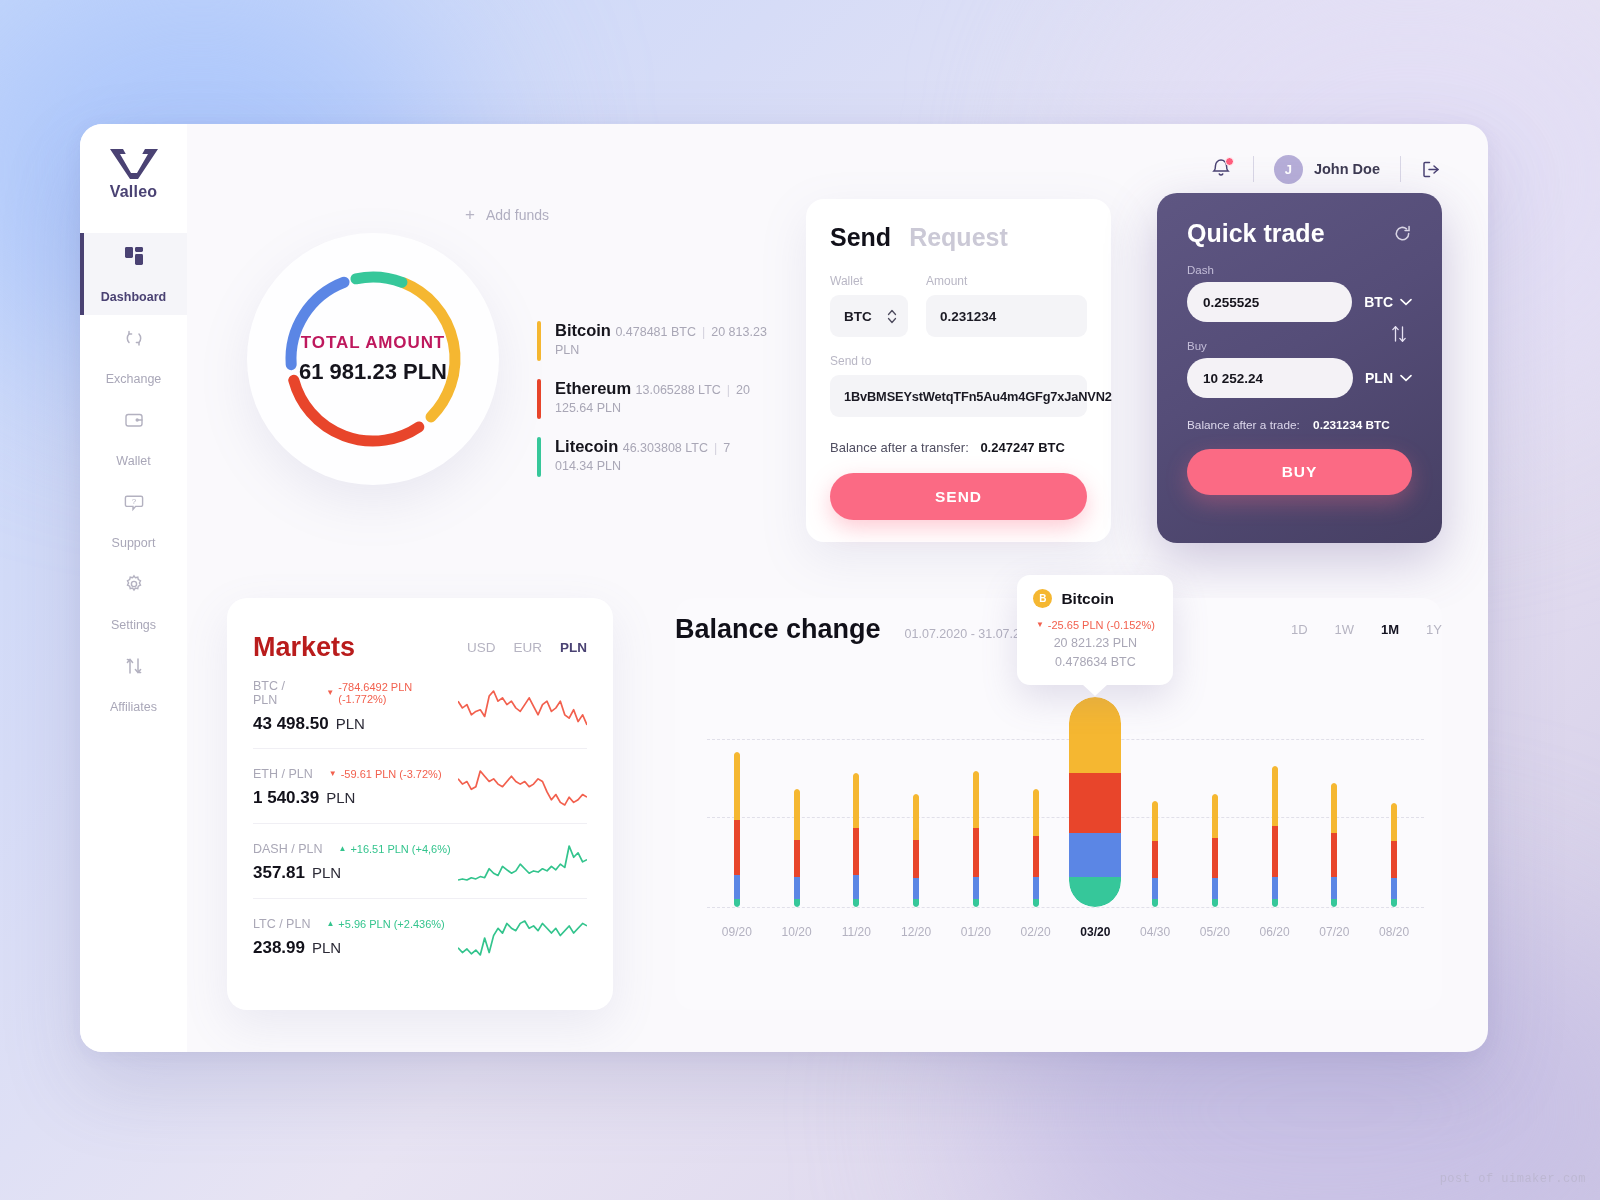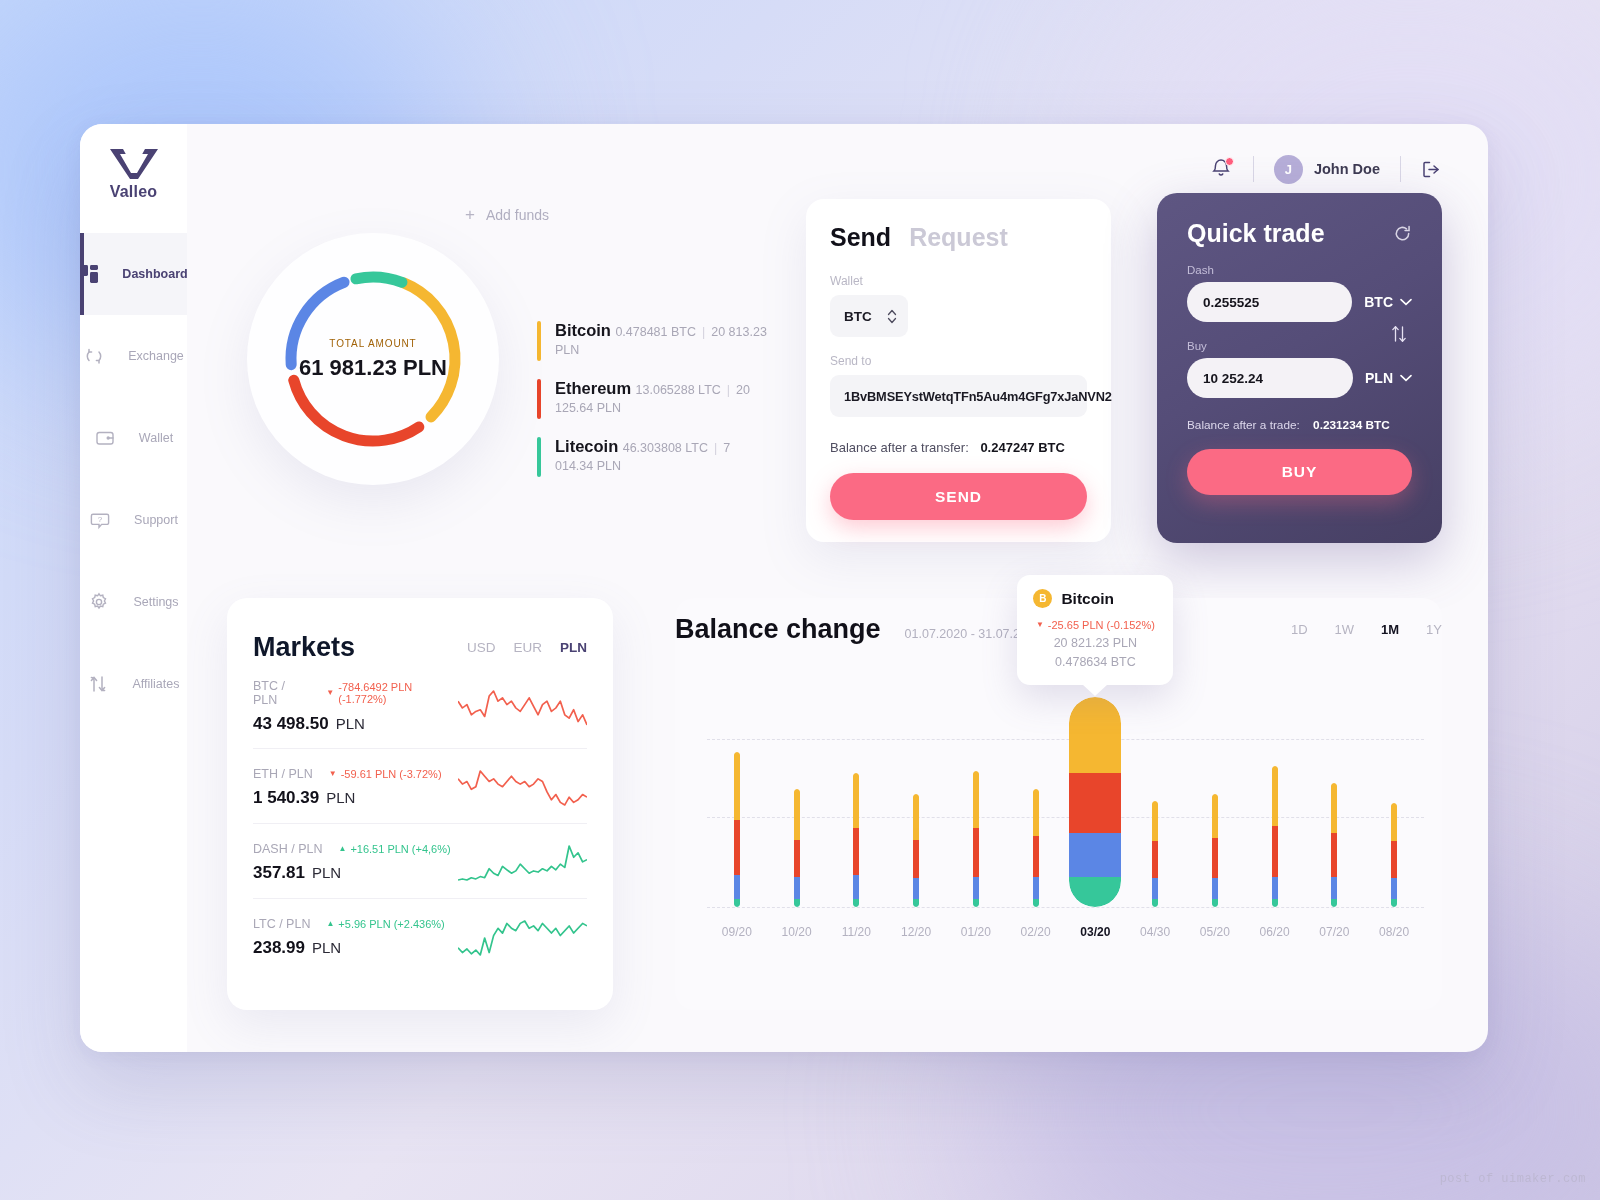--- a/index.html
+++ b/index.html
@@ -28,21 +28,21 @@
   .sidebar {
     width: 107px; background: #ffffff; flex: 0 0 107px;
     display: flex; flex-direction: column; align-items: center; padding-top: 22px;
   }
   .logo-wrap { display:flex; flex-direction:column; align-items:center; margin-bottom: 32px; }
   .logo-mark { width: 52px; height: 34px; }
   .logo-text { font-size: 16px; font-weight: bold; color: #4a4273; letter-spacing: .2px; margin-top: 3px; }
 
   .nav { width: 100%; }
   .nav-item {
-    width: 100%; height: 82px; display: flex; flex-direction: row;
+    width: 100%; height: 82px; display: flex; flex-direction: column;
     align-items: center; justify-content: center; gap: 23px;
     color: #a9a7b8; font-size: 12.5px; position: relative; cursor: pointer;
   }
   .nav-item .ico { width: 22px; height: 22px; display:flex; align-items:center; justify-content:center; }
   .nav-item.active { background: #f5f5f9; color: #4a4273; font-weight: bold; }
   .nav-item.active::before {
     content: ""; position: absolute; left: 0; top: 0; bottom: 0; width: 4px; background: #4a4273;
   }
 
   
@@ -71,21 +71,21 @@
   
   .row-1 { display: flex; margin-top: 10px; }
 
   .donut-card {
     width: 252px; height: 252px; border-radius: 50%; background: #fefeff;
     box-shadow: 0 18px 50px rgba(120,120,170,.13);
     position: relative; flex: 0 0 252px; margin-left: 14px;
   }
   .donut-card svg { position:absolute; left:0; top:0; }
   .donut-center { position: absolute; inset: 0; display:flex; flex-direction:column; align-items:center; justify-content:center; }
-  .dc-label { font-size: 10px; color: #a16207; letter-spacing: .9px; }
+  .dc-label { font-size: 17px; color: #be185d; letter-spacing: .9px; font-weight: bold; }
   .dc-value { font-size: 22px; font-weight: bold; color: #15141c; margin-top: 6px; }
 
   .legend { margin-left: 38px; padding-top: 88px; }
   .legend-item { display: flex; gap: 14px; margin-bottom: 18px; }
   .legend-bar { width: 4px; border-radius: 2px; flex: 0 0 4px; height: 40px; }
   .legend-name { font-size: 16.5px; font-weight: bold; color: #16151d; }
   .legend-sub { font-size: 12.5px; color: #a9a7b6; margin-top: 4px; }
   .legend-sub .sep { color: #d3d1dd; margin: 0 6px; }
 
   
@@ -149,21 +149,21 @@
 
   
   .row-2 { display: flex; margin-top: 55px; }
 
   .markets {
     width: 386px; flex: 0 0 386px; background: #fff; border-radius: 20px;
     box-shadow: 0 16px 46px rgba(120,120,170,.12); padding: 34px 26px 20px 26px; height: 412px;
     margin-left: -6px;
   }
   .mk-head { display: flex; align-items: center; justify-content: space-between; }
-  .mk-title { font-size: 27px; font-weight: bold; color: #0f172a; }
+  .mk-title { font-size: 27px; font-weight: bold; color: #b91c1c; }
   .mk-curs { display: flex; gap: 18px; font-size: 13.5px; color: #b6b4c2; }
   .mk-curs .cur { cursor: pointer; }
   .mk-curs .cur.active { color: #4a4273; font-weight: bold; }
   .mk-row { display: flex; align-items: center; padding: 16px 0 14px 0; border-bottom: 1px solid #f0eff4; }
   .mk-row:last-child { border-bottom: none; }
   .mk-left { width: 205px; }
   .mk-pairline { display: flex; align-items: center; gap: 16px; }
   .mk-pair { font-size: 12.5px; color: #a9a7b6; }
   .mk-delta { font-size: 11px; display:flex; align-items:center; gap:4px; }
   .mk-delta.down { color: #f2604e; }
@@ -394,20 +394,24 @@
           <div class="f-wallet">
             <div class="fld-label">Wallet</div>
             <div class="select-wrap">
               <div class="inp">BTC</div>
               <svg class="stepper" viewBox="0 0 10 17" fill="none" stroke="#4d4b5e" stroke-width="1.3" stroke-linecap="round" stroke-linejoin="round">
                   <path d="M1.5 6.5 L5 2.5 L8.5 6.5"></path>
                   <path d="M1.5 10.5 L5 14.5 L8.5 10.5"></path>
                 </svg>
             </div>
           </div>
+          <div class="f-amount">
+            <div class="fld-label">Amount</div>
+            <div class="inp">0.231234</div>
+          </div>
         </div>
 
         <div class="send-to">
           <div class="fld-label">Send to</div>
           <div class="inp addr">1BvBMSEYstWetqTFn5Au4m4GFg7xJaNVN2</div>
         </div>
 
         <div class="bal-line">
           <span>Balance after a transfer:</span>
           <b>0.247247 BTC</b>

